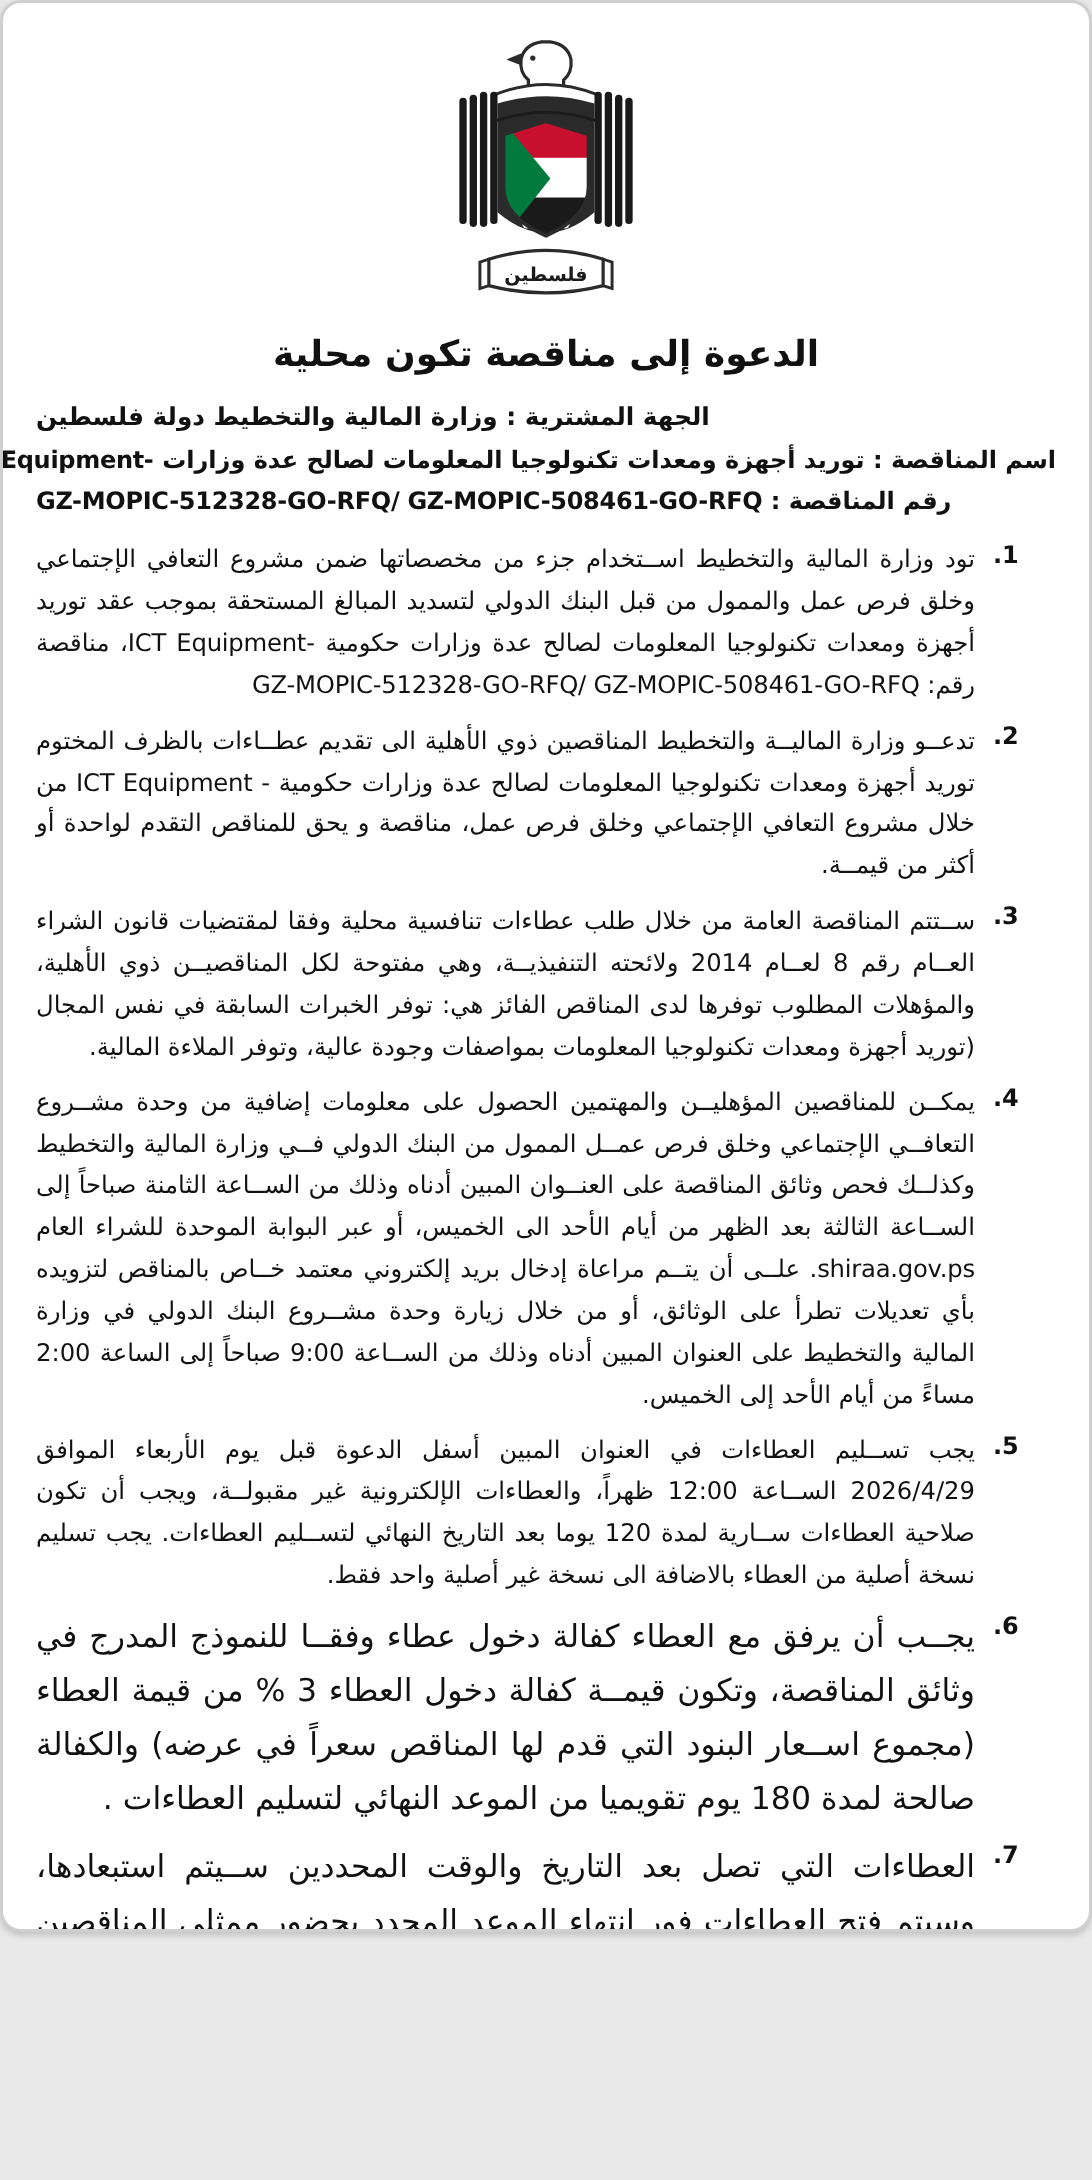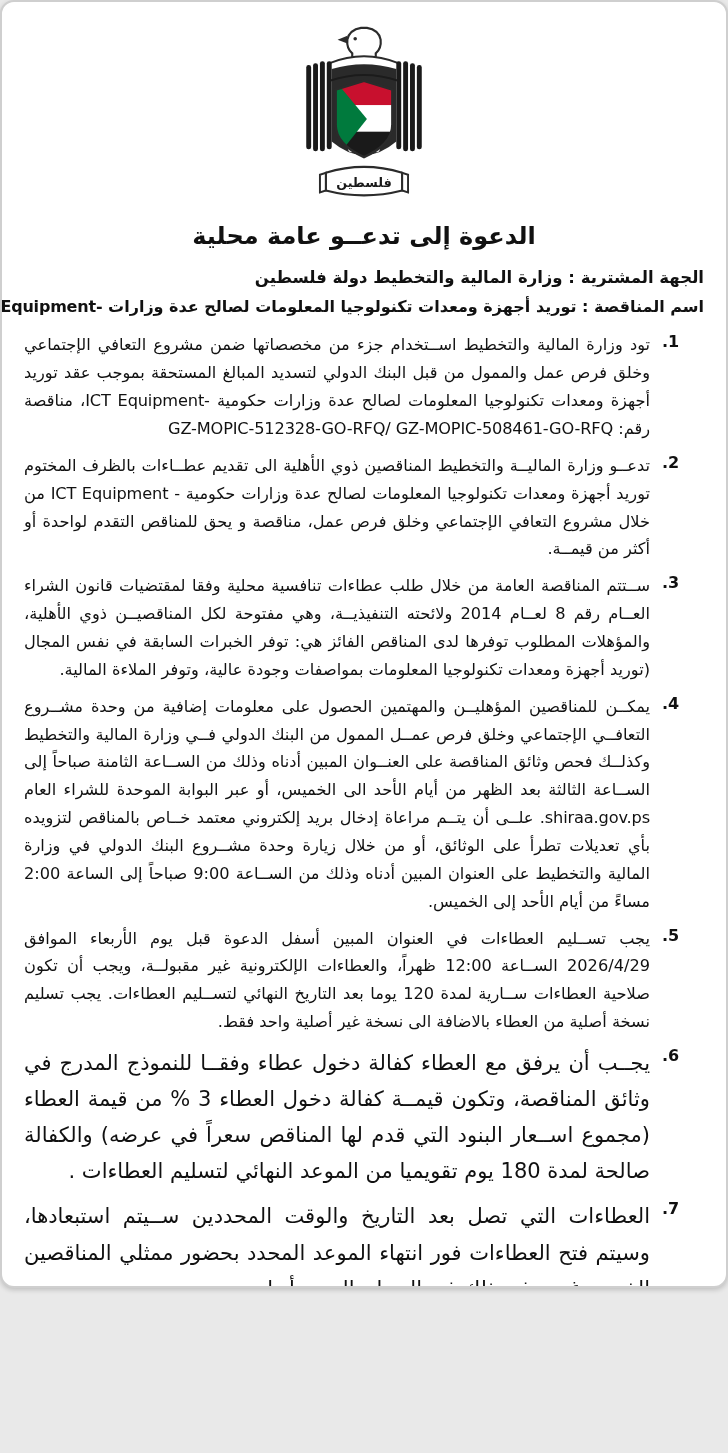--- a/index.html
+++ b/index.html
@@ -45,21 +45,21 @@
   .doc-title {
     text-align: center;
     font-size: 24px;
     font-weight: bold;
     color: #111;
     letter-spacing: -0.3px;
     margin: 2px 0 14px 0;
     line-height: 1.2;
   }
   .meta-line {
-    text-align: right;
+    text-align: left;
     font-size: 16.5px;
     font-weight: bold;
     color: #111;
     line-height: 1.62;
     margin: 0 0 2px 0;
     white-space: nowrap;
   }
   .meta-line.wide { font-size: 16px; letter-spacing: -0.2px; }
 
   
@@ -173,26 +173,27 @@
 
       <g>
         <path d="M36 152 Q75 140 114 152 L114 170 Q75 180 36 170 Z" fill="#ffffff" stroke="#2b2b2b" stroke-width="2.2"></path>
         <path d="M30 154 L36 152 L36 170 L30 172 Z" fill="#ffffff" stroke="#2b2b2b" stroke-width="2"></path>
         <path d="M120 154 L114 152 L114 170 L120 172 Z" fill="#ffffff" stroke="#2b2b2b" stroke-width="2"></path>
         <text x="75" y="167" text-anchor="middle" font-family="DejaVu Sans, sans-serif" font-size="13" font-weight="bold" fill="#1a1a1a">فلسطين</text>
       </g>
     </svg>
   </div>
 
-  <div class="doc-title">الدعوة إلى تدعــو عامة محلية</div>
+  <div class="doc-title">الدعوة إلى مناقصة تكون محلية</div>
 
   <div class="meta-line">الجهة المشترية : وزارة المالية والتخطيط دولة فلسطين</div>
 
   <div class="meta-line wide">اسم المناقصة : توريد أجهزة ومعدات تكنولوجيا المعلومات لصالح عدة وزارات -ICT Equipment</div>
 
+  <div class="meta-line wide">رقم المناقصة : GZ-MOPIC-512328-GO-RFQ/ GZ-MOPIC-508461-GO-RFQ</div>
 
   <div class="clauses">
 
     <div class="clause">
       <div class="clause-num">.1</div>
       <div class="clause-body">تود وزارة المالية والتخطيط اســتخدام جزء من مخصصاتها ضمن مشروع التعافي الإجتماعي وخلق فرص عمل والممول من قبل البنك الدولي لتسديد المبالغ المستحقة بموجب عقد توريد أجهزة ومعدات تكنولوجيا المعلومات لصالح عدة وزارات حكومية -ICT Equipment، مناقصة رقم: GZ-MOPIC-512328-GO-RFQ/ GZ-MOPIC-508461-GO-RFQ</div>
     </div>
 
     <div class="clause">
       <div class="clause-num">.2</div>

